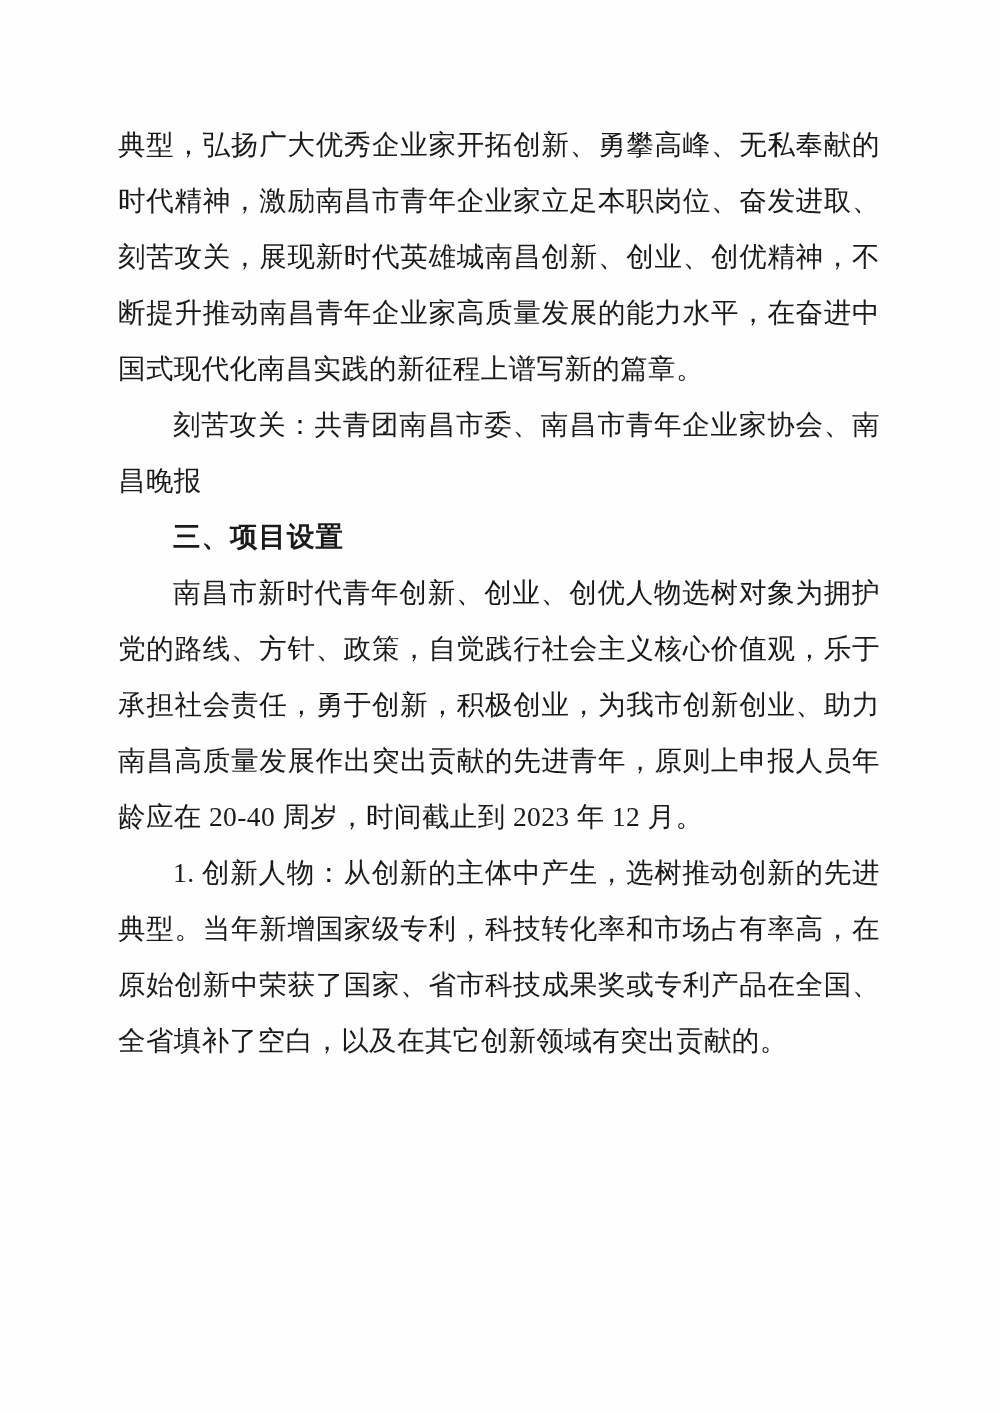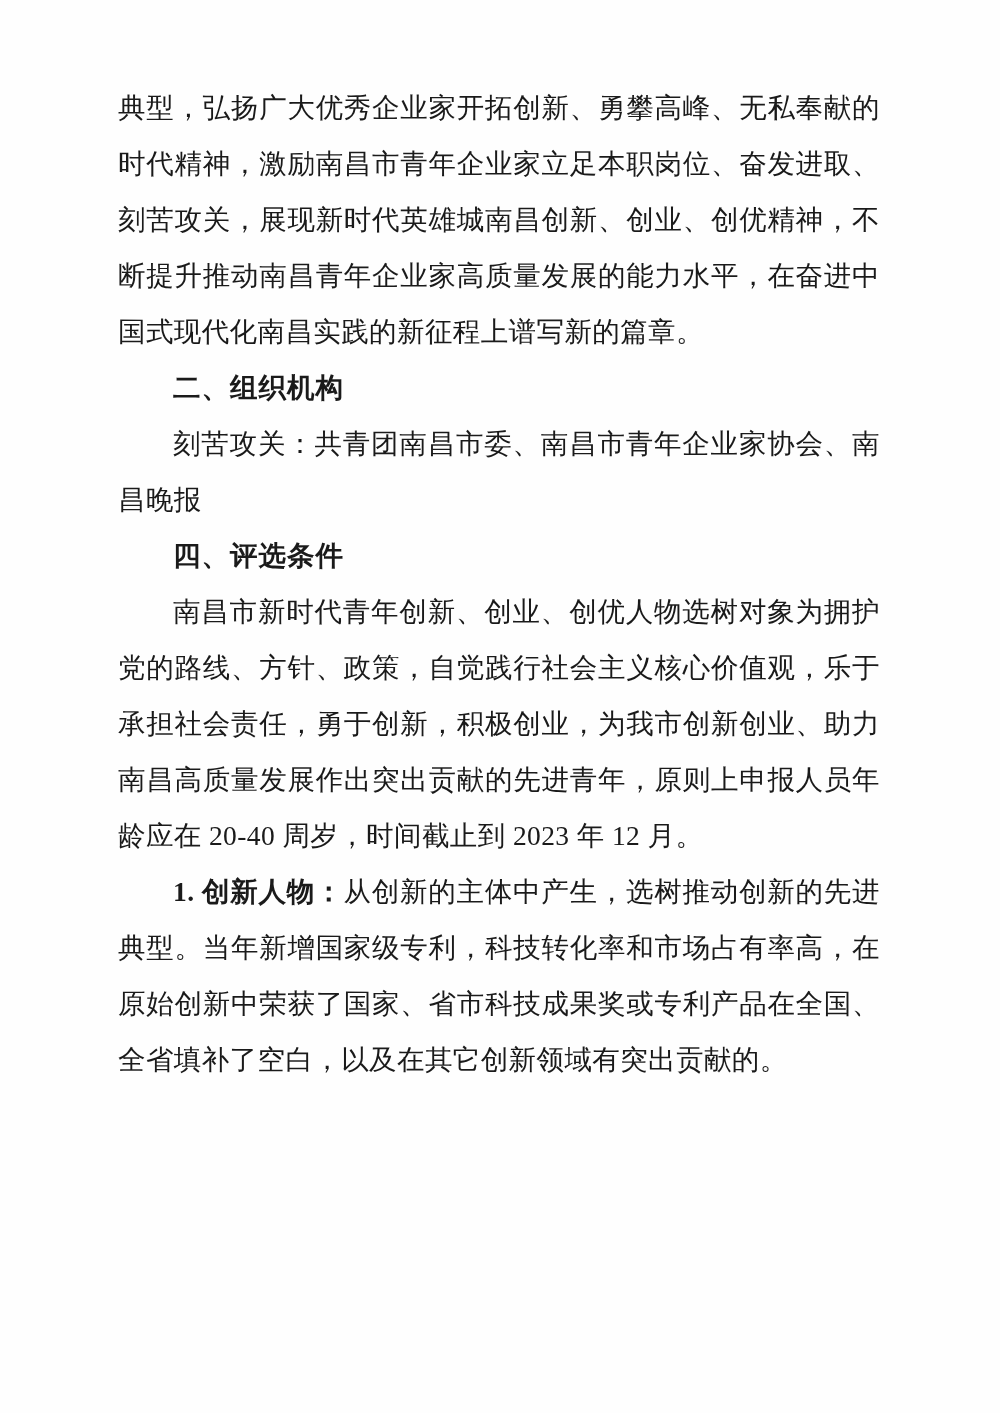--- a/index.html
+++ b/index.html
@@ -13,21 +13,21 @@
     font-family: "Liberation Serif", "DejaVu Serif", serif;
     color: #1a1a1a;
     overflow: hidden;
   }
   .page {
     position: relative;
     width: 1000px;
     height: 1413px;
     background: #fefefe;
     box-sizing: border-box;
-    padding: 80px 120px 60px 118px;
+    padding: 117px 120px 60px 118px;
   }
   .doc-body {
     font-size: 27.5px;
     line-height: 56px;
     letter-spacing: 0.4px;
     text-align: justify;
     text-justify: inter-ideograph;
   }
   p {
     margin: 0;
@@ -37,37 +37,36 @@
   }
   .para-indent {
     text-indent: 2em;
   }
   .heading {
     font-weight: bold;
     text-indent: 2em;
     letter-spacing: 1px;
   }
   .sub-lead {
-    font-weight: bold;
+    font-weight: normal;
   }
 </style>
 </head>
 <body>
 
 <div class="page">
   <div class="doc-body">
 
     <p class="para">典型，弘扬广大优秀企业家开拓创新、勇攀高峰、无私奉献的时代精神，激励南昌市青年企业家立足本职岗位、奋发进取、刻苦攻关，展现新时代英雄城南昌创新、创业、创优精神，不断提升推动南昌青年企业家高质量发展的能力水平，在奋进中国式现代化南昌实践的新征程上谱写新的篇章。</p>
 
-    <p class="heading">二、组织机构</p>
 
     <p class="para-indent">刻苦攻关：共青团南昌市委、南昌市青年企业家协会、南昌晚报</p>
 
+    <p class="heading">三、项目设置</p>
 
 
-    <p class="heading">四、评选条件</p>
 
     <p class="para-indent">南昌市新时代青年创新、创业、创优人物选树对象为拥护党的路线、方针、政策，自觉践行社会主义核心价值观，乐于承担社会责任，勇于创新，积极创业，为我市创新创业、助力南昌高质量发展作出突出贡献的先进青年，原则上申报人员年龄应在 20-40 周岁，时间截止到 2023 年 12 月。</p>
 
     <p class="para-indent"><span class="sub-lead">1. 创新人物：</span><span>从创新的主体中产生，选树推动创新的先进典型。当年新增国家级专利，科技转化率和市场占有率高，在原始创新中荣获了国家、省市科技成果奖或专利产品在全国、全省填补了空白，以及在其它创新领域有突出贡献的。</span></p>
 
   </div>
 </div>
 
 </body></html>

